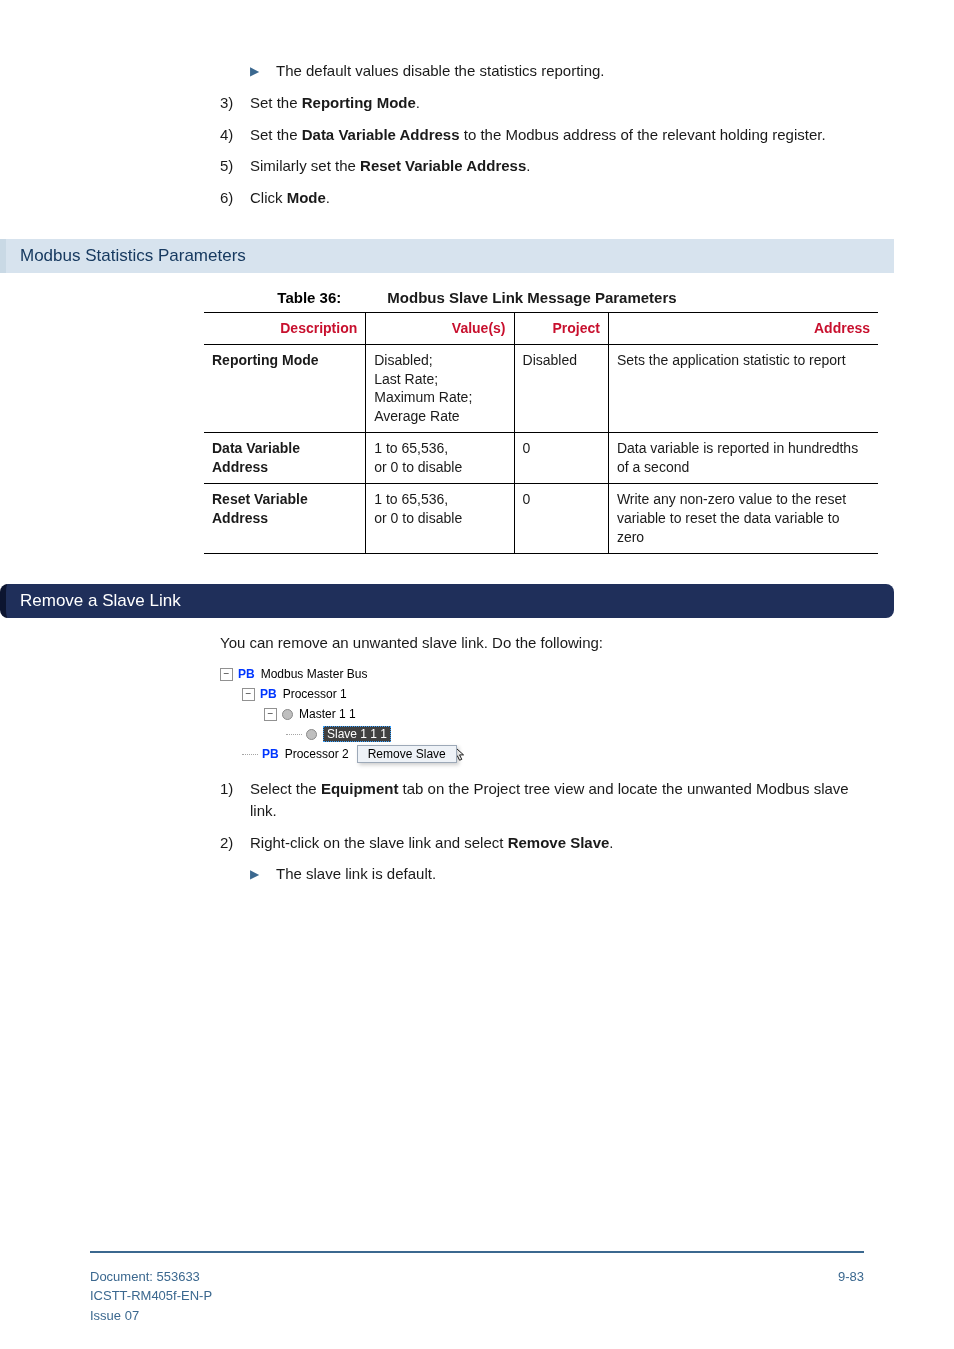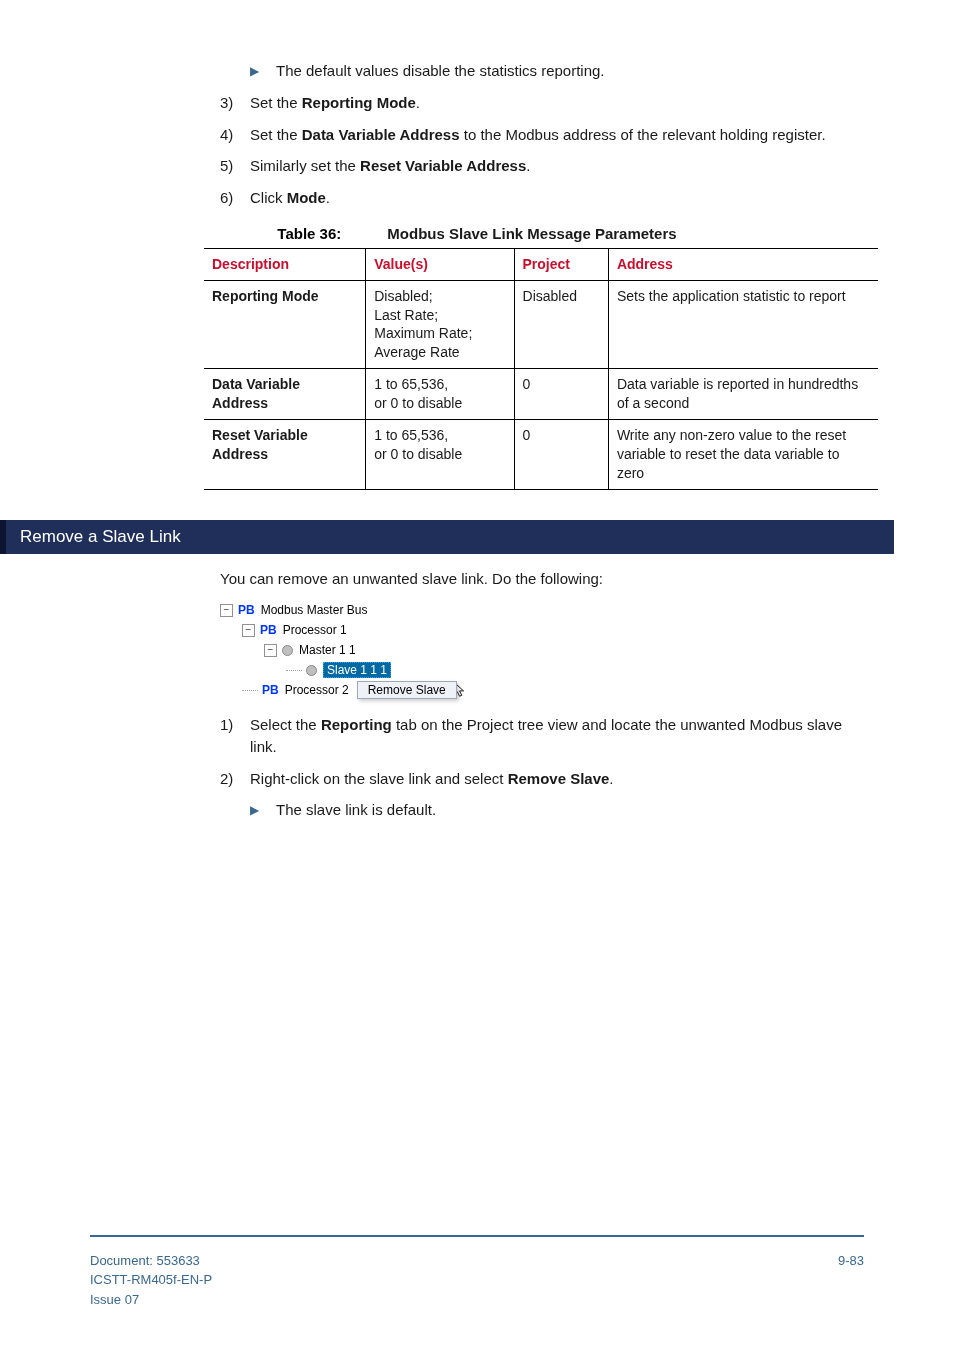--- a/index.html
+++ b/index.html
@@ -63,20 +63,21 @@
     border-left:6px solid #c9d9e5;
   }
   .section-dark{
     background:var(--accent-darkbar);
     color:#fff;
     padding:7px 14px;
     font-size:17px;
     margin:30px 0 14px -90px;
     margin-right:-30px;
     border-left:6px solid #0c1530;
+    border-radius:8px;
   }
   .para{
     margin-left:130px;
     line-height:1.5;
     margin-bottom:10px;
   }
   .table-title{
     display:flex;
     margin:16px 0 6px 0;
     font-weight:bold;
@@ -100,20 +101,21 @@
     padding:6px 8px;
     text-align:left;
     vertical-align:top;
     line-height:1.35;
   }
   table.data th:first-child, table.data td:first-child{border-left:none;}
   table.data th:last-child, table.data td:last-child{border-right:none;}
   table.data th{
     color:var(--red);
     font-weight:bold;
+    text-align:right;
   }
   table.data td.desc{font-weight:bold;}
   b{font-weight:bold;}
 
   
   .tree{
     margin-left:130px;
     font-family:Tahoma, Arial, sans-serif;
     font-size:12px;
     color:#000;
@@ -123,35 +125,35 @@
   .tree-row{display:flex;align-items:center;height:20px;position:relative;}
   .tbox{
     width:11px;height:11px;border:1px solid #919191;background:#fff;
     display:inline-flex;align-items:center;justify-content:center;
     font-size:10px;line-height:1;margin-right:5px;color:#333;
     position:relative;z-index:2;
   }
   .conn{color:#b7b7b7;display:inline-block;}
   .pb{color:#0036ff;font-weight:bold;margin-right:6px;}
   .dot{width:9px;height:9px;border-radius:50%;background:#bfbfbf;border:1px solid #8a8a8a;display:inline-block;margin-right:6px;}
-  .sel{background:#0369a1;color:#fff;padding:0 3px;border:1px dotted #35a0ff;}
+  .sel{background:#404040;color:#fff;padding:0 3px;border:1px dotted #35a0ff;}
   .ctx{
     background:#eef2f7;border:1px solid #9da9b8;color:#000;
     padding:1px 10px;font-size:12px;display:inline-block;
     box-shadow:2px 2px 4px rgba(0,0,0,.2);
     position:relative;margin-left:8px;
   }
   .cursor{
     display:inline-block;margin-left:-4px;
   }
   .cursor svg{width:14px;height:16px;vertical-align:bottom;}
 
   .footer{
     position:absolute;
-    bottom:40px;
+    bottom:24px;
     left:90px;
     right:90px;
   }
   .footer .hr{
     border-top:2px solid var(--accent);
     margin-bottom:14px;
   }
   .footer-row{
     display:flex;justify-content:space-between;
     color:var(--accent);
@@ -192,20 +194,21 @@
       </span>
     </li>
     <li>
       <span class="n">6)</span>
       <span>
         <span>Click </span><b>Mode</b><span>.</span>
       </span>
     </li>
   </ol>
 
+  <div class="section-light">Modbus Statistics Parameters</div>
 
   <div class="table-title">
     <span class="lbl">Table 36:</span>
     <span>Modbus Slave Link Message Parameters</span>
   </div>
 
   <table class="data">
     <thead>
       <tr>
         <th style="width:24%;">Description</th>
@@ -277,21 +280,21 @@
             <path d="M1 1 L1 14 L4 11 L6.5 16 L9 15 L6.5 10 L11 10 Z" fill="#fff" stroke="#000" stroke-width="1"></path>
           </svg>
       </span>
     </div>
   </div>
 
   <ol class="num">
     <li>
       <span class="n">1)</span>
       <span>
-        <span>Select the </span><b>Reporting</b><span> tab on the Project tree view and locate the unwanted Modbus slave link.</span>
+        <span>Select the </span><b>Equipment</b><span> tab on the Project tree view and locate the unwanted Modbus slave link.</span>
       </span>
     </li>
     <li>
       <span class="n">2)</span>
       <span>
         <span>Right-click on the slave link and select </span><b>Remove Slave</b><span>.</span>
       </span>
     </li>
     <li style="padding-left:30px;">
       <ul class="arrow" style="margin:0; padding-left:0;">

